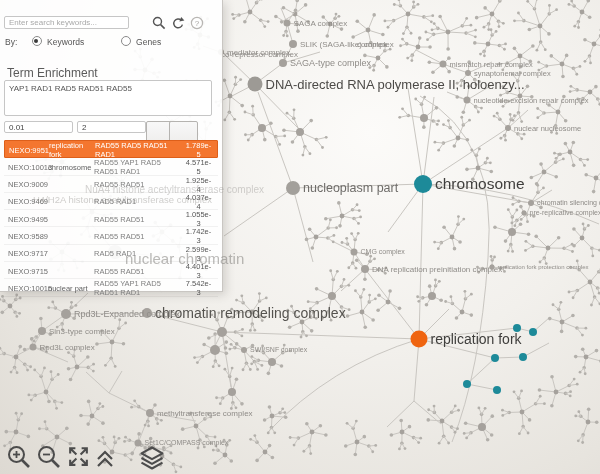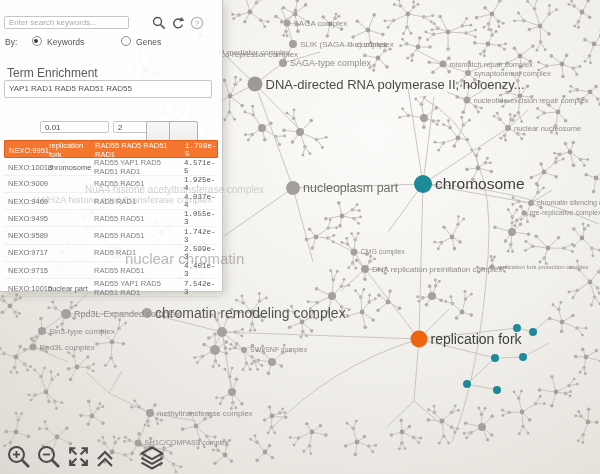--- a/index.html
+++ b/index.html
@@ -20,35 +20,35 @@
   .search-input{position:absolute;left:4px;top:16px;width:125px;height:13px;box-sizing:border-box;
     border:1px solid #c6c6c6;border-radius:2px;background:#fff;font-size:8px;padding:1px 4px;color:#444;
     font-family:"Liberation Sans",sans-serif;}
   .search-input::placeholder{color:#a9a9a9;}
   .pico{position:absolute;top:16px;cursor:pointer;}
   .byrow{position:absolute;left:5px;top:36px;font-size:8.5px;color:#555;}
   .radio{display:inline-block;width:8px;height:8px;border:1px solid #8a8a8a;border-radius:50%;
     background:#fff;position:relative;vertical-align:-1px;margin:0 3px 0 12px;}
   .radio.on::after{content:"";position:absolute;left:1.5px;top:1.5px;width:4px;height:4px;border-radius:50%;background:#3a3a3a;}
   .sect-title{position:absolute;left:7px;top:66px;font-size:12px;color:#5a5a5a;text-align:right;}
-  .query-area{position:absolute;left:4px;top:80px;width:208px;height:18px;box-sizing:border-box;resize:none;
+  .query-area{position:absolute;left:4px;top:80px;width:208px;height:36px;box-sizing:border-box;resize:none;
     border:1px solid #c6c6c6;border-radius:2px;background:#fff;font-size:8px;color:#555;padding:3px 4px;
     font-family:"Liberation Sans",sans-serif;}
   .num-input{position:absolute;top:121px;height:12px;width:69px;box-sizing:border-box;border:1px solid #c6c6c6;
-    border-radius:2px;background:#fff;font-size:8px;color:#444;padding:1px 4px;font-family:"Liberation Sans",sans-serif;margin-left:36px;}
+    border-radius:2px;background:#fff;font-size:8px;color:#444;padding:1px 4px;font-family:"Liberation Sans",sans-serif;}
   .pbtn{position:absolute;top:121px;height:13px;box-sizing:border-box;border:1px solid #b5b3b0;border-radius:2px;
     background:linear-gradient(#f8f8f8,#e9e8e6);font-size:7.5px;color:#444;padding:16px 2px;
     font-family:"Liberation Sans",sans-serif;cursor:pointer;}
   .results{position:absolute;left:4px;top:140px;width:214px;}
   .trow{display:grid;grid-template-columns:44px 46px 90px 1fr;height:16.3px;align-items:center;
     border-bottom:1px solid rgba(0,0,0,0.05);font-size:7.5px;cursor:pointer;}
   .trow .rid{color:#6e6e6e;padding-left:4px;}
   .trow .rterm{color:#5f5f5f;}
   .trow .rgenes{color:#808080;}
-  .trow .rpv{color:#555;text-align:left;padding-right:5px;font-family:Liberation Mono, monospace;}
+  .trow .rpv{color:#555;text-align:center;padding-right:5px;}
   .trow.sel{background:#f4762f;border:1px solid #dd5f1a;border-radius:1px;}
   .trow.sel .rid,.trow.sel .rterm,.trow.sel .rgenes,.trow.sel .rpv{color:#fff;}
 
   
   .toolbar{position:absolute;left:0;top:0;width:600px;height:474px;z-index:4;pointer-events:none;}
   .tico{position:absolute;pointer-events:auto;cursor:pointer;}
 </style>
 </head>
 <body>
 

